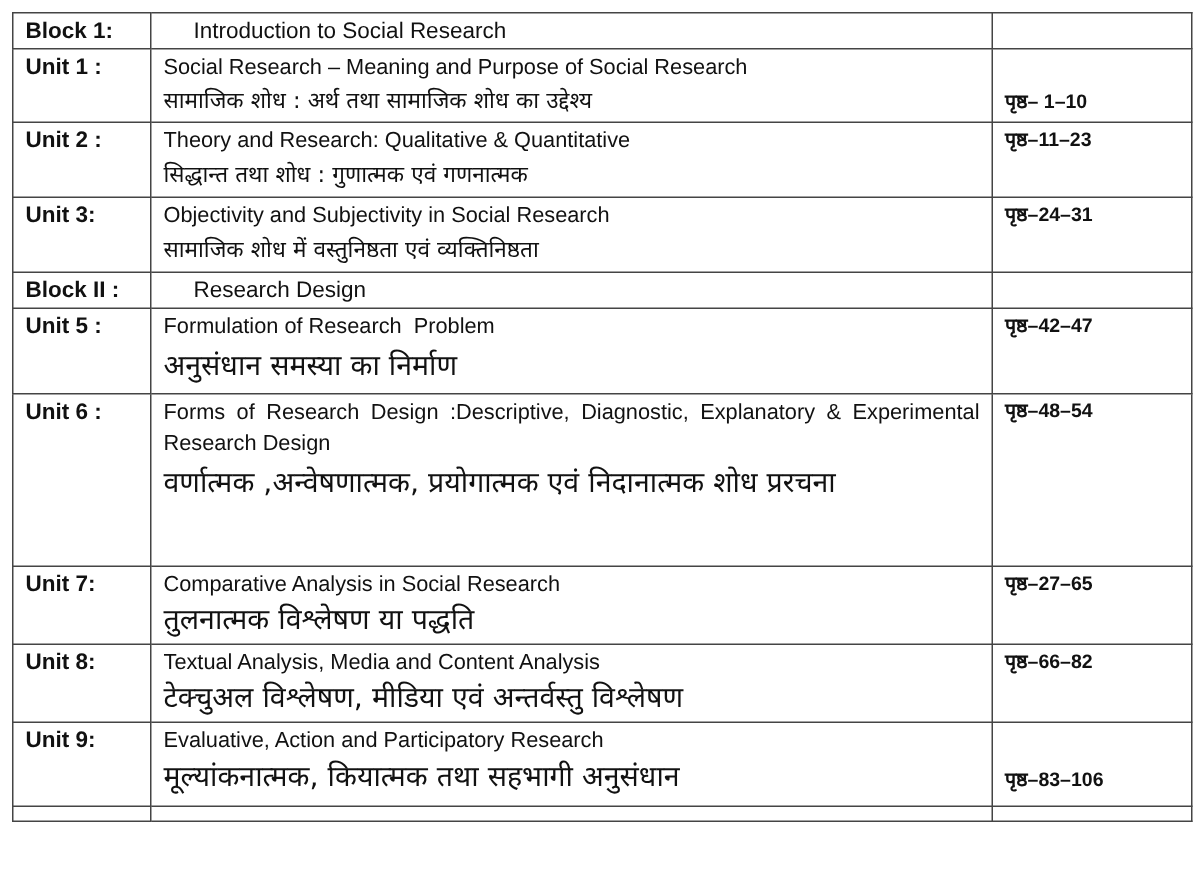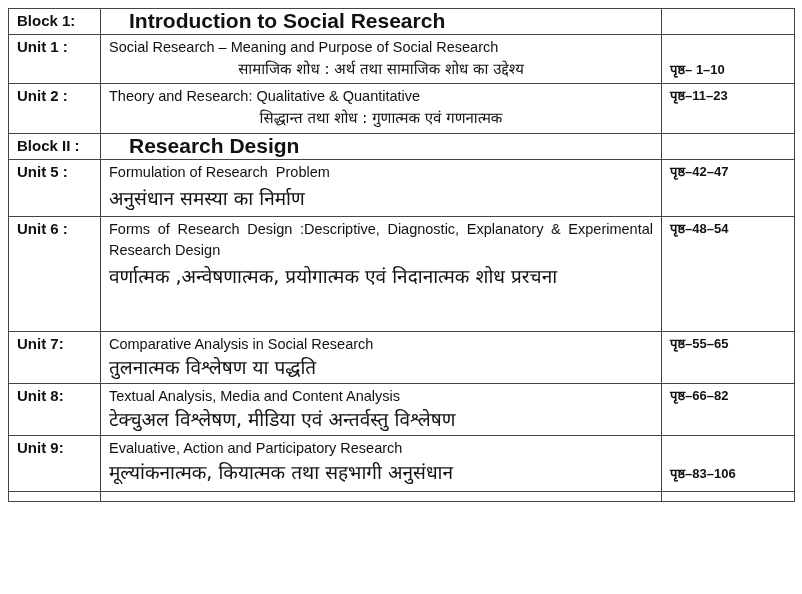--- a/index.html
+++ b/index.html
@@ -6,23 +6,23 @@
   body { width: 802px; height: 594px; overflow: hidden; position: relative;
          font-family: "Liberation Sans", "DejaVu Sans", sans-serif; color: #111; }
   table.toc { position: absolute; left: 8px; top: 8px; width: 786px;
               border-collapse: collapse; table-layout: fixed; }
   table.toc td { border: 1.5px solid #444; vertical-align: top; padding: 2px 8px 2px 8px; }
   col.c1 { width: 92px; }
   col.c2 { width: 561px; }
   col.c3 { width: 133px; }
   .lbl { font-size: 15px; line-height: 20px; font-weight: bold; }
   .block-lbl { font-weight: bold; font-size: 15px; line-height: 19px; }
-  .block-title { font-weight: bold; font-size: 21px; line-height: 19px; padding-left: 20px; }
+  .block-title { font-weight: normal; font-size: 15px; line-height: 19px; padding-left: 20px; }
   .en { font-size: 14.5px; line-height: 21px; display: block; }
-  .hi { font-family: "DejaVu Sans", sans-serif; font-size: 15px; line-height: 22px; display: block; text-align: center; }
+  .hi { font-family: "DejaVu Sans", sans-serif; font-size: 15px; line-height: 22px; display: block; }
   .hi-big { font-family: "DejaVu Sans", sans-serif; font-size: 19px; line-height: 30px; display: block; }
   .pg { font-family: "Liberation Sans", "DejaVu Sans", sans-serif; font-weight: bold; font-size: 13px; line-height: 18px; }
   .pg-bottom { display: block; padding-top: 24px; }
   .pg-bottom9 { display: block; padding-top: 27px; }
   .justify { text-align: justify; text-align-last: left; }
   tr.block-row td { height: 19px; }
 </style>
 </head>
 <body>
 
@@ -50,20 +50,28 @@
         </td>
     </tr>
     <tr style="height:50px">
       <td><span class="lbl">Unit 2 :</span></td>
       <td>
           <span class="en">Theory and Research: Qualitative &amp; Quantitative</span>
           <span class="hi">सिद्धान्त तथा शोध : गुणात्मक एवं गणनात्मक</span>
         </td>
       <td><span class="pg">पृष्ठ–11–23</span></td>
     </tr>
+    <tr style="height:50px">
+      <td><span class="lbl">Unit 3:</span></td>
+      <td>
+          <span class="en">Objectivity and Subjectivity in Social Research</span>
+          <span class="hi">सामाजिक शोध में वस्तुनिष्ठता एवं व्यक्तिनिष्ठता</span>
+        </td>
+      <td><span class="pg">पृष्ठ–24–31</span></td>
+    </tr>
 
     <tr class="block-row">
       <td><span class="block-lbl">Block II :</span></td>
       <td><span class="block-title">Research Design</span></td>
       <td></td>
     </tr>
     <tr style="height:57px">
       <td><span class="lbl">Unit 5 :</span></td>
       <td>
           <span class="en" style="white-space:pre">Formulation of Research  Problem</span>
@@ -78,21 +86,21 @@
           <span class="hi-big" style="line-height:31px">वर्णात्मक ,अन्वेषणात्मक, प्रयोगात्मक एवं निदानात्मक शोध प्ररचना</span>
         </td>
       <td><span class="pg">पृष्ठ–48–54</span></td>
     </tr>
     <tr style="height:52px">
       <td><span class="lbl">Unit 7:</span></td>
       <td>
           <span class="en">Comparative Analysis in Social Research</span>
           <span class="hi-big" style="line-height:24px">तुलनात्मक विश्लेषण या पद्धति</span>
         </td>
-      <td><span class="pg">पृष्ठ–55–65</span></td>
+      <td><span class="pg">पृष्ठ–27–65</span></td>
     </tr>
     <tr style="height:52px">
       <td><span class="lbl">Unit 8:</span></td>
       <td>
           <span class="en">Textual Analysis, Media and Content Analysis</span>
           <span class="hi-big" style="line-height:24px">टेक्चुअल विश्लेषण, मीडिया एवं अन्तर्वस्तु विश्लेषण</span>
         </td>
       <td><span class="pg">पृष्ठ–66–82</span></td>
     </tr>
     <tr style="height:56px">

